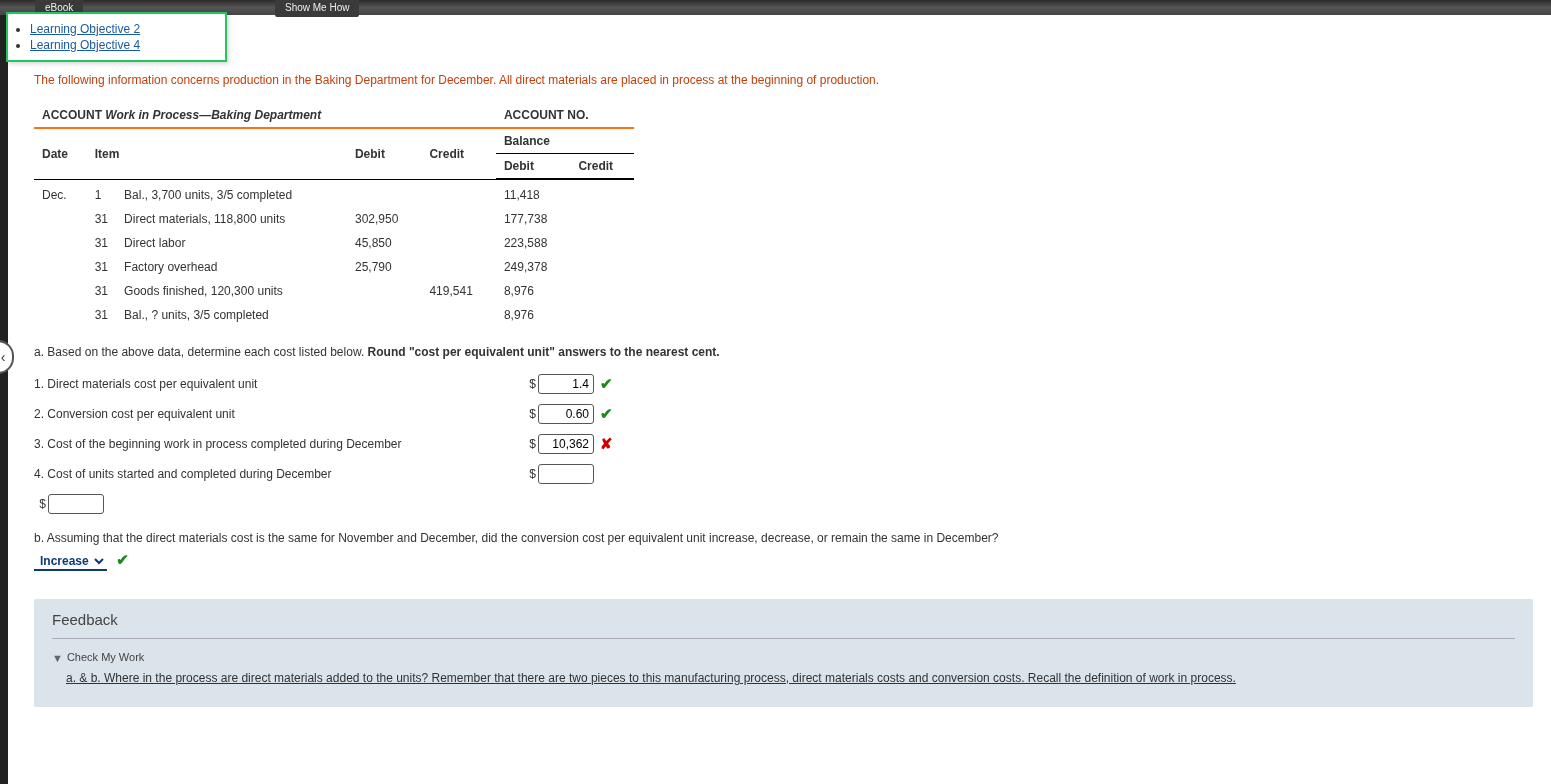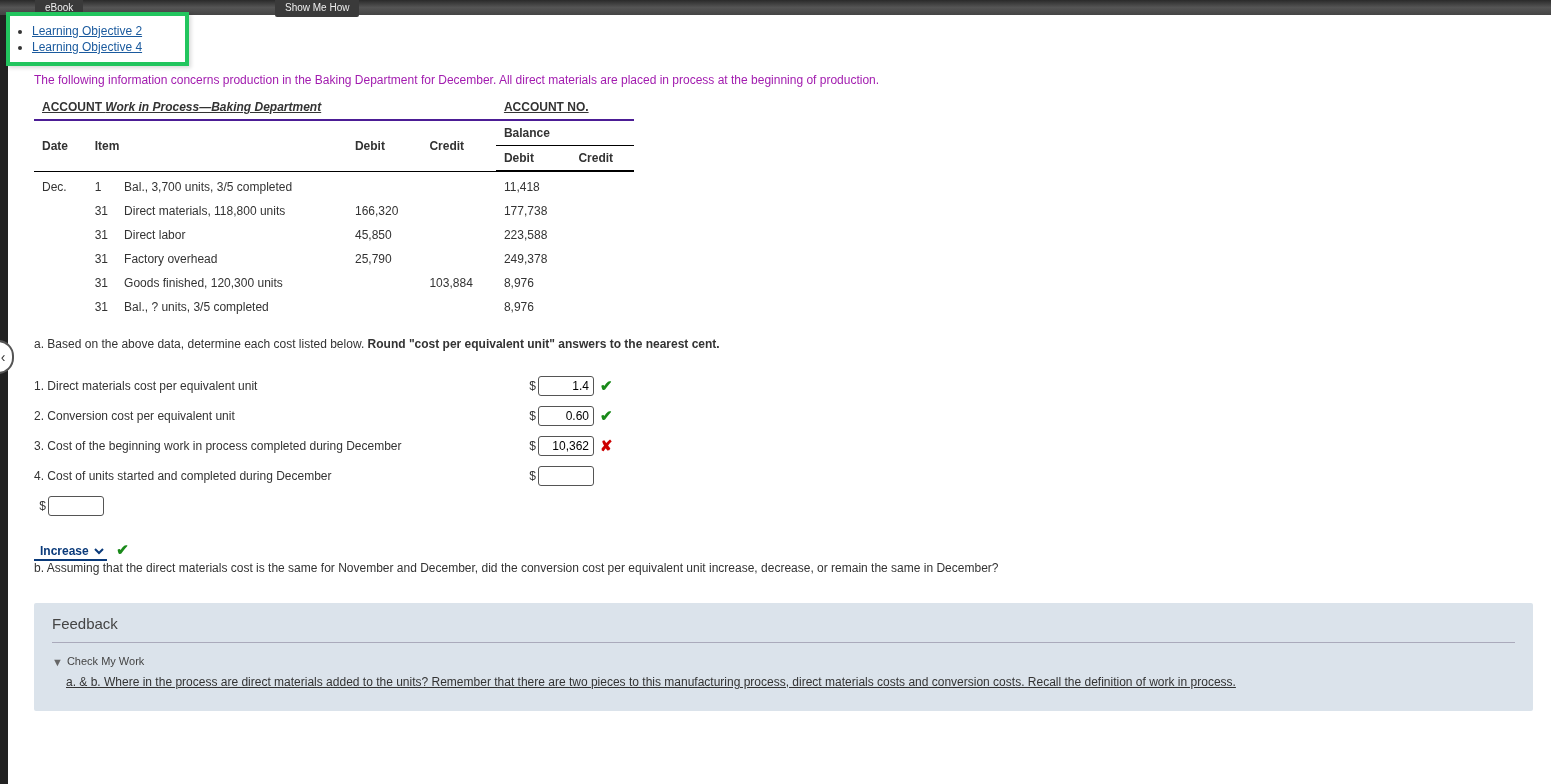--- a/index.html
+++ b/index.html
@@ -2,47 +2,47 @@
 <html><head>
 <meta charset="utf-8">
 <style>
   * { box-sizing: border-box; }
   body { margin: 0; font-family: Verdana, Geneva, sans-serif; font-size: 12px; color: #333; background: #fff; }
   .top-shadow { height: 15px; background: linear-gradient(#2a2a2a,#555,#444); position: relative; }
   .tab-stub { position:absolute; top:-2px; background:#3a3a3a; color:#eee; font-size:10px; padding:4px 10px; border-radius:2px; }
   .tab-ebook { left:35px; }
   .tab-show { left:275px; }
   .dropdown {
-    position: absolute; top: 12px; left: 6px; background: #fff; border: 4px solid #22c55e;
-    width: 183px; padding: 6px 10px 6px 18px; font-size: 12px; box-shadow: 2px 2px 4px rgba(0,0,0,0.15);
+    position: absolute; top: 12px; left: 6px; background: #fff; border: 2px solid #22c55e;
+    width: 221px; padding: 6px 10px 6px 18px; font-size: 12px; box-shadow: 2px 2px 4px rgba(0,0,0,0.15);
     z-index: 5;
   }
   .dropdown ul { margin:0; padding:0 0 0 4px; list-style: disc outside; }
   .dropdown li { margin: 2px 0; }
   .dropdown a { color: #1a5a9e; text-decoration: underline; cursor: pointer; }
   .side-tab {
     position: absolute; left: -6px; top: 340px; width: 20px; height: 34px;
     background: #fff; border: 2px solid #555; border-left: none;
     border-radius: 0 16px 16px 0; display:flex; align-items:center; justify-content:center;
     font-size:14px; color:#333;
   }
   .content { padding: 58px 18px 20px 26px; border-left: 8px solid #222; min-height: 784px; }
-  .intro { margin-bottom: 8px; color:#a21caf; }
+  .intro { margin-bottom: 16px; color:#c2410c; }
   table.ledger { border-collapse: collapse; width: 600px; }
   table.ledger th, table.ledger td { padding: 5px 8px; text-align: left; }
-  .hdr-row td { border-bottom: 2px solid #4c1d95; font-weight: bold; text-decoration: underline; }
+  .hdr-row td { border-bottom: 2px solid #f97316; font-weight: bold; }
   .acct-title { font-weight: bold; }
   .acct-title .wip { font-style: italic; }
   .bal-head th { border-bottom: 1px solid #000; text-align:center; }
   .bal-sub th { border-bottom: 2px solid #000; }
   td.num, th.num { text-align: right; }
   td.ctr, th.ctr { text-align: center; }
   .ledger .first-data td { border-top: 1px solid #000; padding-top:8px; }
   .section-a { margin-top: 18px; }
-  .qlist { margin: 20px 0; }
+  .qlist { margin: 10px 0; }
   .qrow { display: flex; align-items: center; height: 30px; }
   .qlabel { width: 490px; }
   .dollar { width: 12px; text-align:right; color:#333; }
   input.ans {
     width: 56px; height: 20px; border: 1px solid #555; border-radius: 3px;
     font-family: inherit; font-size: 12px; text-align: right; padding: 1px 4px; margin-left:2px;
   }
   .mark { margin-left: 6px; font-size: 15px; font-weight: bold; }
   .mark.ok { color: #1a8a1a; }
   .mark.bad { color: #c00; }
@@ -111,21 +111,21 @@
       <td>Bal., 3,700 units, 3/5 completed</td>
       <td class="num"></td>
       <td class="num"></td>
       <td class="num">11,418</td>
       <td class="num"></td>
     </tr>
     <tr>
       <td></td>
           <td class="num">31</td>
       <td>Direct materials, 118,800 units</td>
-          <td class="num">166,320</td>
+          <td class="num">302,950</td>
       <td class="num"></td>
           <td class="num">177,738</td>
       <td class="num"></td>
     </tr>
     <tr>
       <td></td>
           <td class="num">31</td>
       <td>Direct labor</td>
           <td class="num">45,850</td>
       <td class="num"></td>
@@ -139,21 +139,21 @@
           <td class="num">25,790</td>
       <td class="num"></td>
           <td class="num">249,378</td>
       <td class="num"></td>
     </tr>
     <tr>
       <td></td>
           <td class="num">31</td>
       <td>Goods finished, 120,300 units</td>
           <td class="num"></td>
-      <td class="num">103,884</td>
+      <td class="num">419,541</td>
           <td class="num">8,976</td>
       <td class="num"></td>
     </tr>
     <tr>
       <td></td>
           <td class="num">31</td>
       <td>Bal., ? units, 3/5 completed</td>
           <td class="num"></td>
       <td class="num"></td>
           <td class="num">8,976</td>
@@ -189,29 +189,29 @@
         <input class="ans" value="" style="">
       </div>
       <div class="qrow">
         <div class="dollar">$</div>
         <input class="ans" value="" style="">
       </div>
     </div>
   </div>
 
   <div class="section-b">
+    <div>b.  Assuming that the direct materials cost is the same for November and December, did the conversion cost per equivalent unit increase, decrease, or remain the same in December?</div>
     <div style="margin-top:6px">
       <span class="sel-wrap">
         <select class="ans-sel">
           <option>Increase</option>
         </select>
       </span>
       <span class="mark ok">✔</span>
     </div>
-    <div>b.  Assuming that the direct materials cost is the same for November and December, did the conversion cost per equivalent unit increase, decrease, or remain the same in December?</div>
   </div>
 
   <div class="feedback">
     <div class="fb-title">Feedback</div>
     <hr class="fb-rule">
     <div class="check-work">
       <span class="disc">▼</span><span>Check My Work</span>
     </div>
     <div class="fb-body">a. &amp; b. Where in the process are direct materials added to the units? Remember that there are two pieces to this manufacturing process, direct materials costs and conversion costs. Recall the definition of work in process.</div>
   </div>

